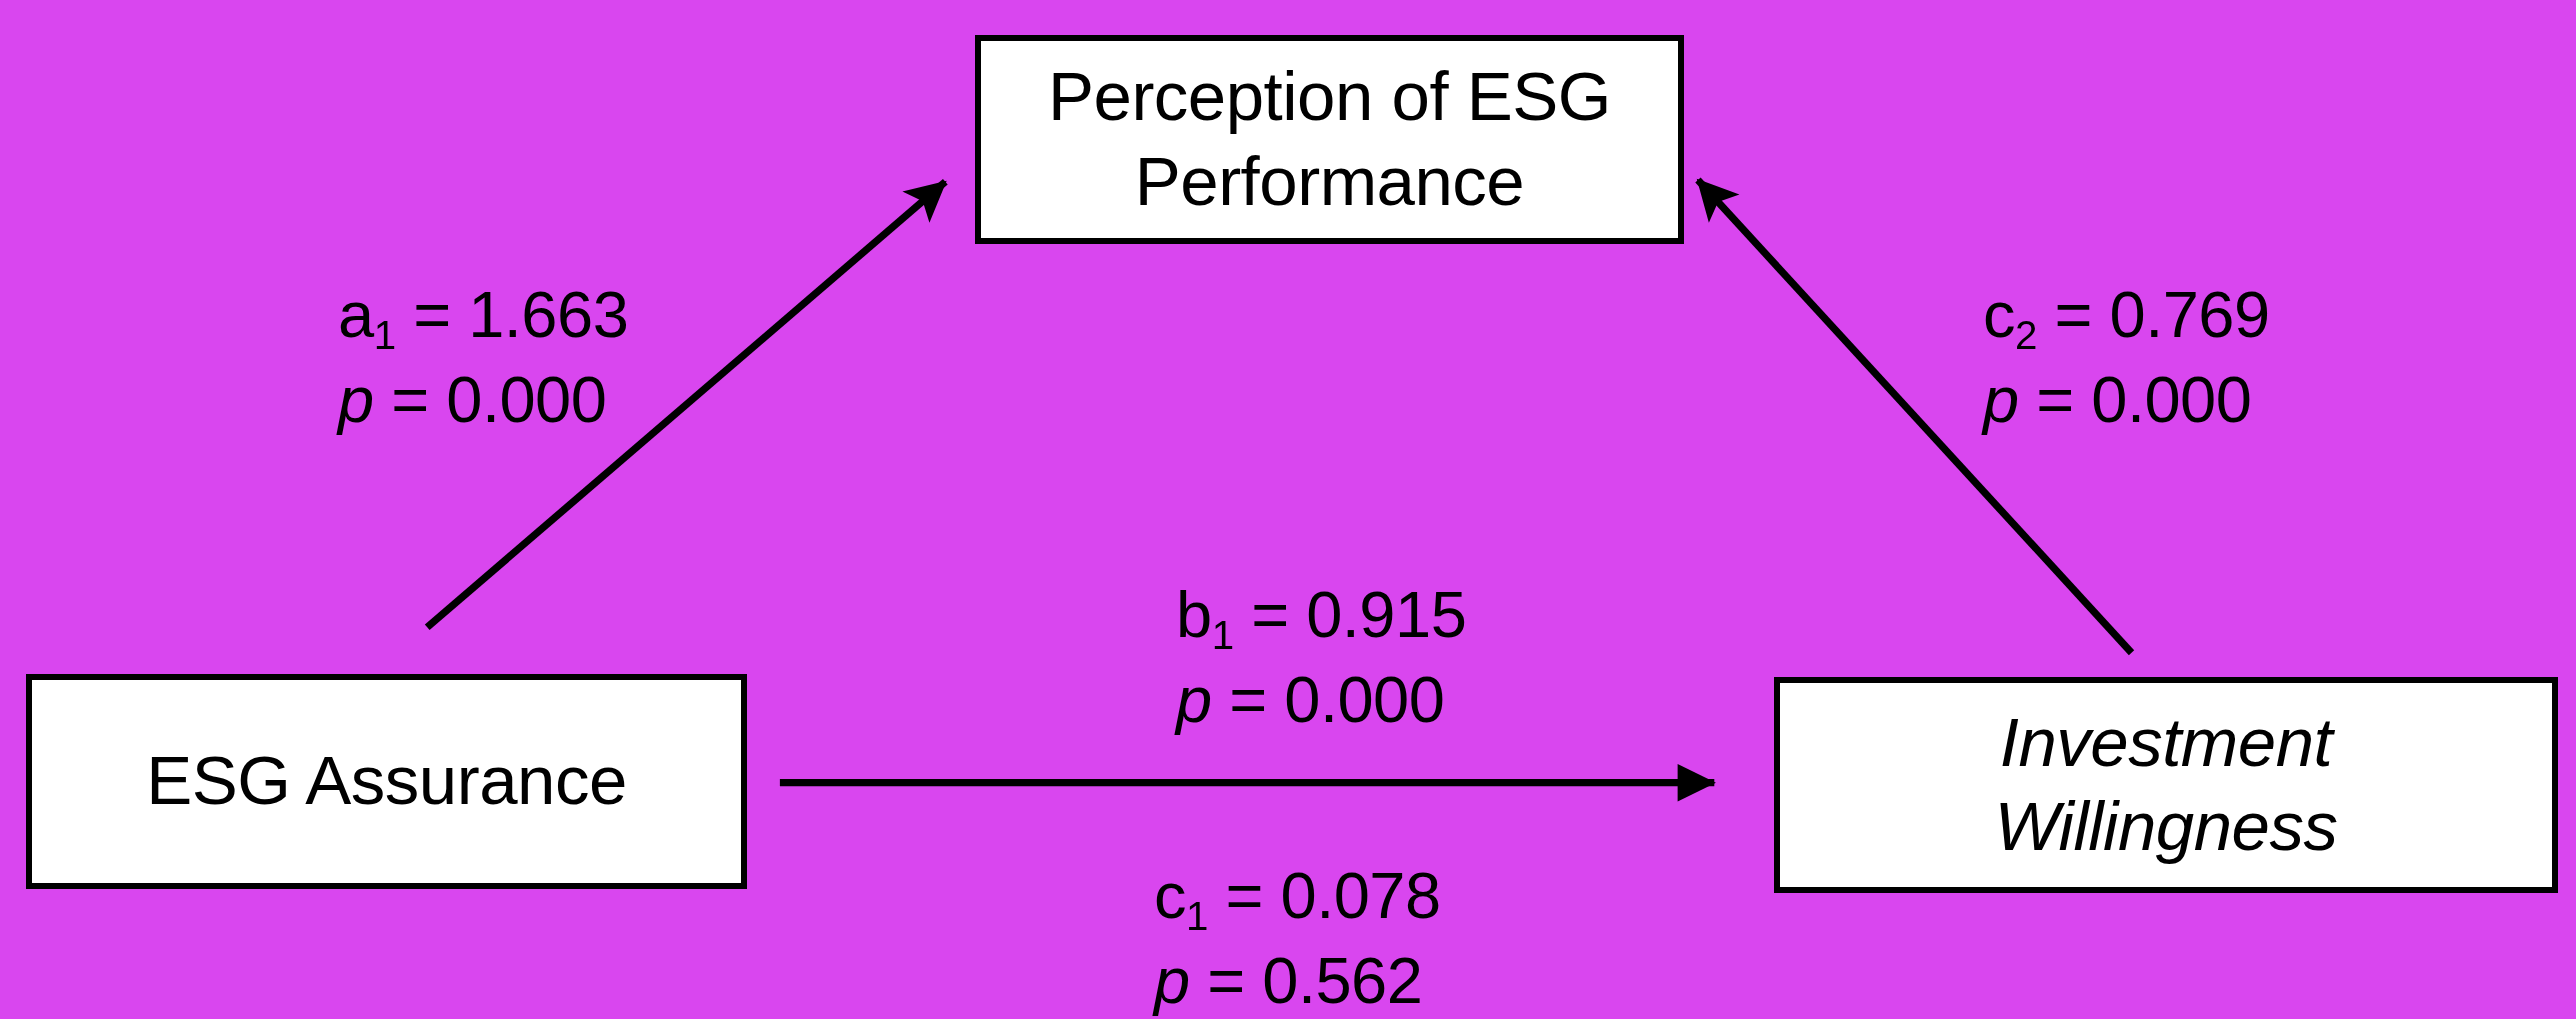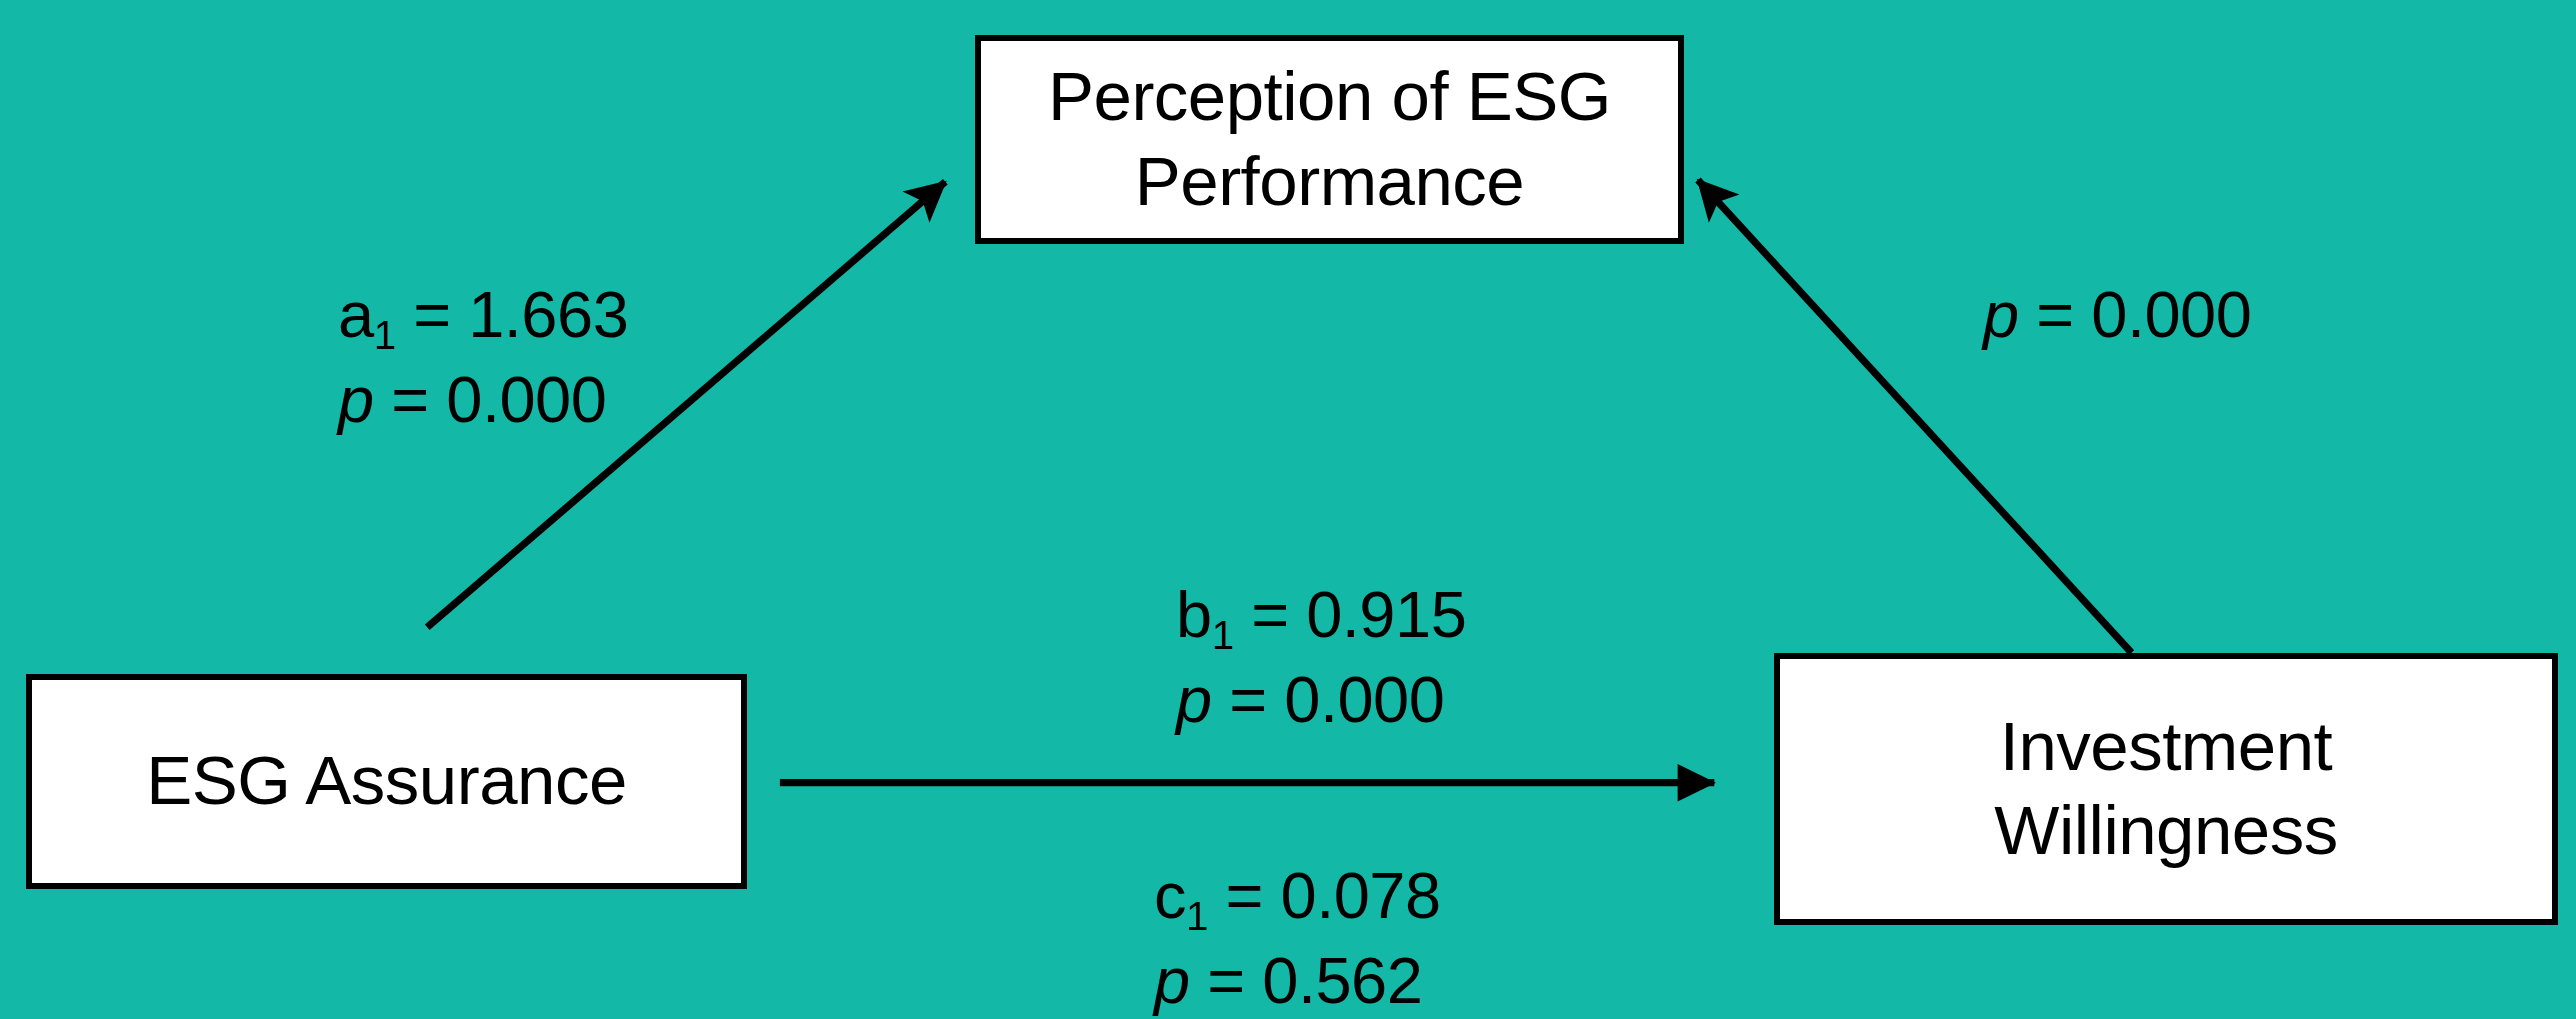--- a/index.html
+++ b/index.html
@@ -9,21 +9,21 @@
     background: #ffffff;
   }
   body {
     font-family: "Liberation Sans", sans-serif;
     color: #000000;
   }
   #canvas {
     position: relative;
     width: 2576px;
     height: 1020px;
-    background: #14b8a6;
+    background: #d946ef;
     overflow: hidden;
   }
   
   .node-box {
     position: absolute;
     box-sizing: border-box;
     border: 6.4px solid #000000;
     background: #ffffff;
     display: flex;
     align-items: center;
@@ -42,23 +42,24 @@
     height: 209px;
   }
   #node-assurance {
     left: 26px;
     top: 674px;
     width: 721px;
     height: 215px;
   }
   #node-investment {
     left: 1774px;
-    top: 653px;
+    top: 677px;
     width: 784px;
-    height: 272px;
+    height: 216px;
+    font-style: italic;
   }
   .node-label {
     display: block;
     white-space: pre-line;
   }
 
   
   #arrow-layer {
     position: absolute;
     left: 0;
@@ -130,20 +131,21 @@
     <span class="node-label">Investment
 Willingness</span>
   </div>
 
   <div class="path-label lbl-left">
     <span class="coef-line"><span>a</span><sub>1</sub>&nbsp;<span>= 1.663</span></span>
     <span class="pval-line"><span class="ital">p</span>&nbsp;<span>= 0.000</span></span>
   </div>
 
   <div class="path-label lbl-right">
+    <span class="coef-line"><span>c</span><sub>2</sub>&nbsp;<span>= 0.769</span></span>
     <span class="pval-line"><span class="ital">p</span>&nbsp;<span>= 0.000</span></span>
   </div>
 
   <div class="path-label lbl-mid-top">
     <span class="coef-line"><span>b</span><sub>1</sub>&nbsp;<span>= 0.915</span></span>
     <span class="pval-line"><span class="ital">p</span>&nbsp;<span>= 0.000</span></span>
   </div>
 
   <div class="path-label lbl-mid-bot">
     <span class="coef-line"><span>c</span><sub>1</sub>&nbsp;<span>= 0.078</span></span>

